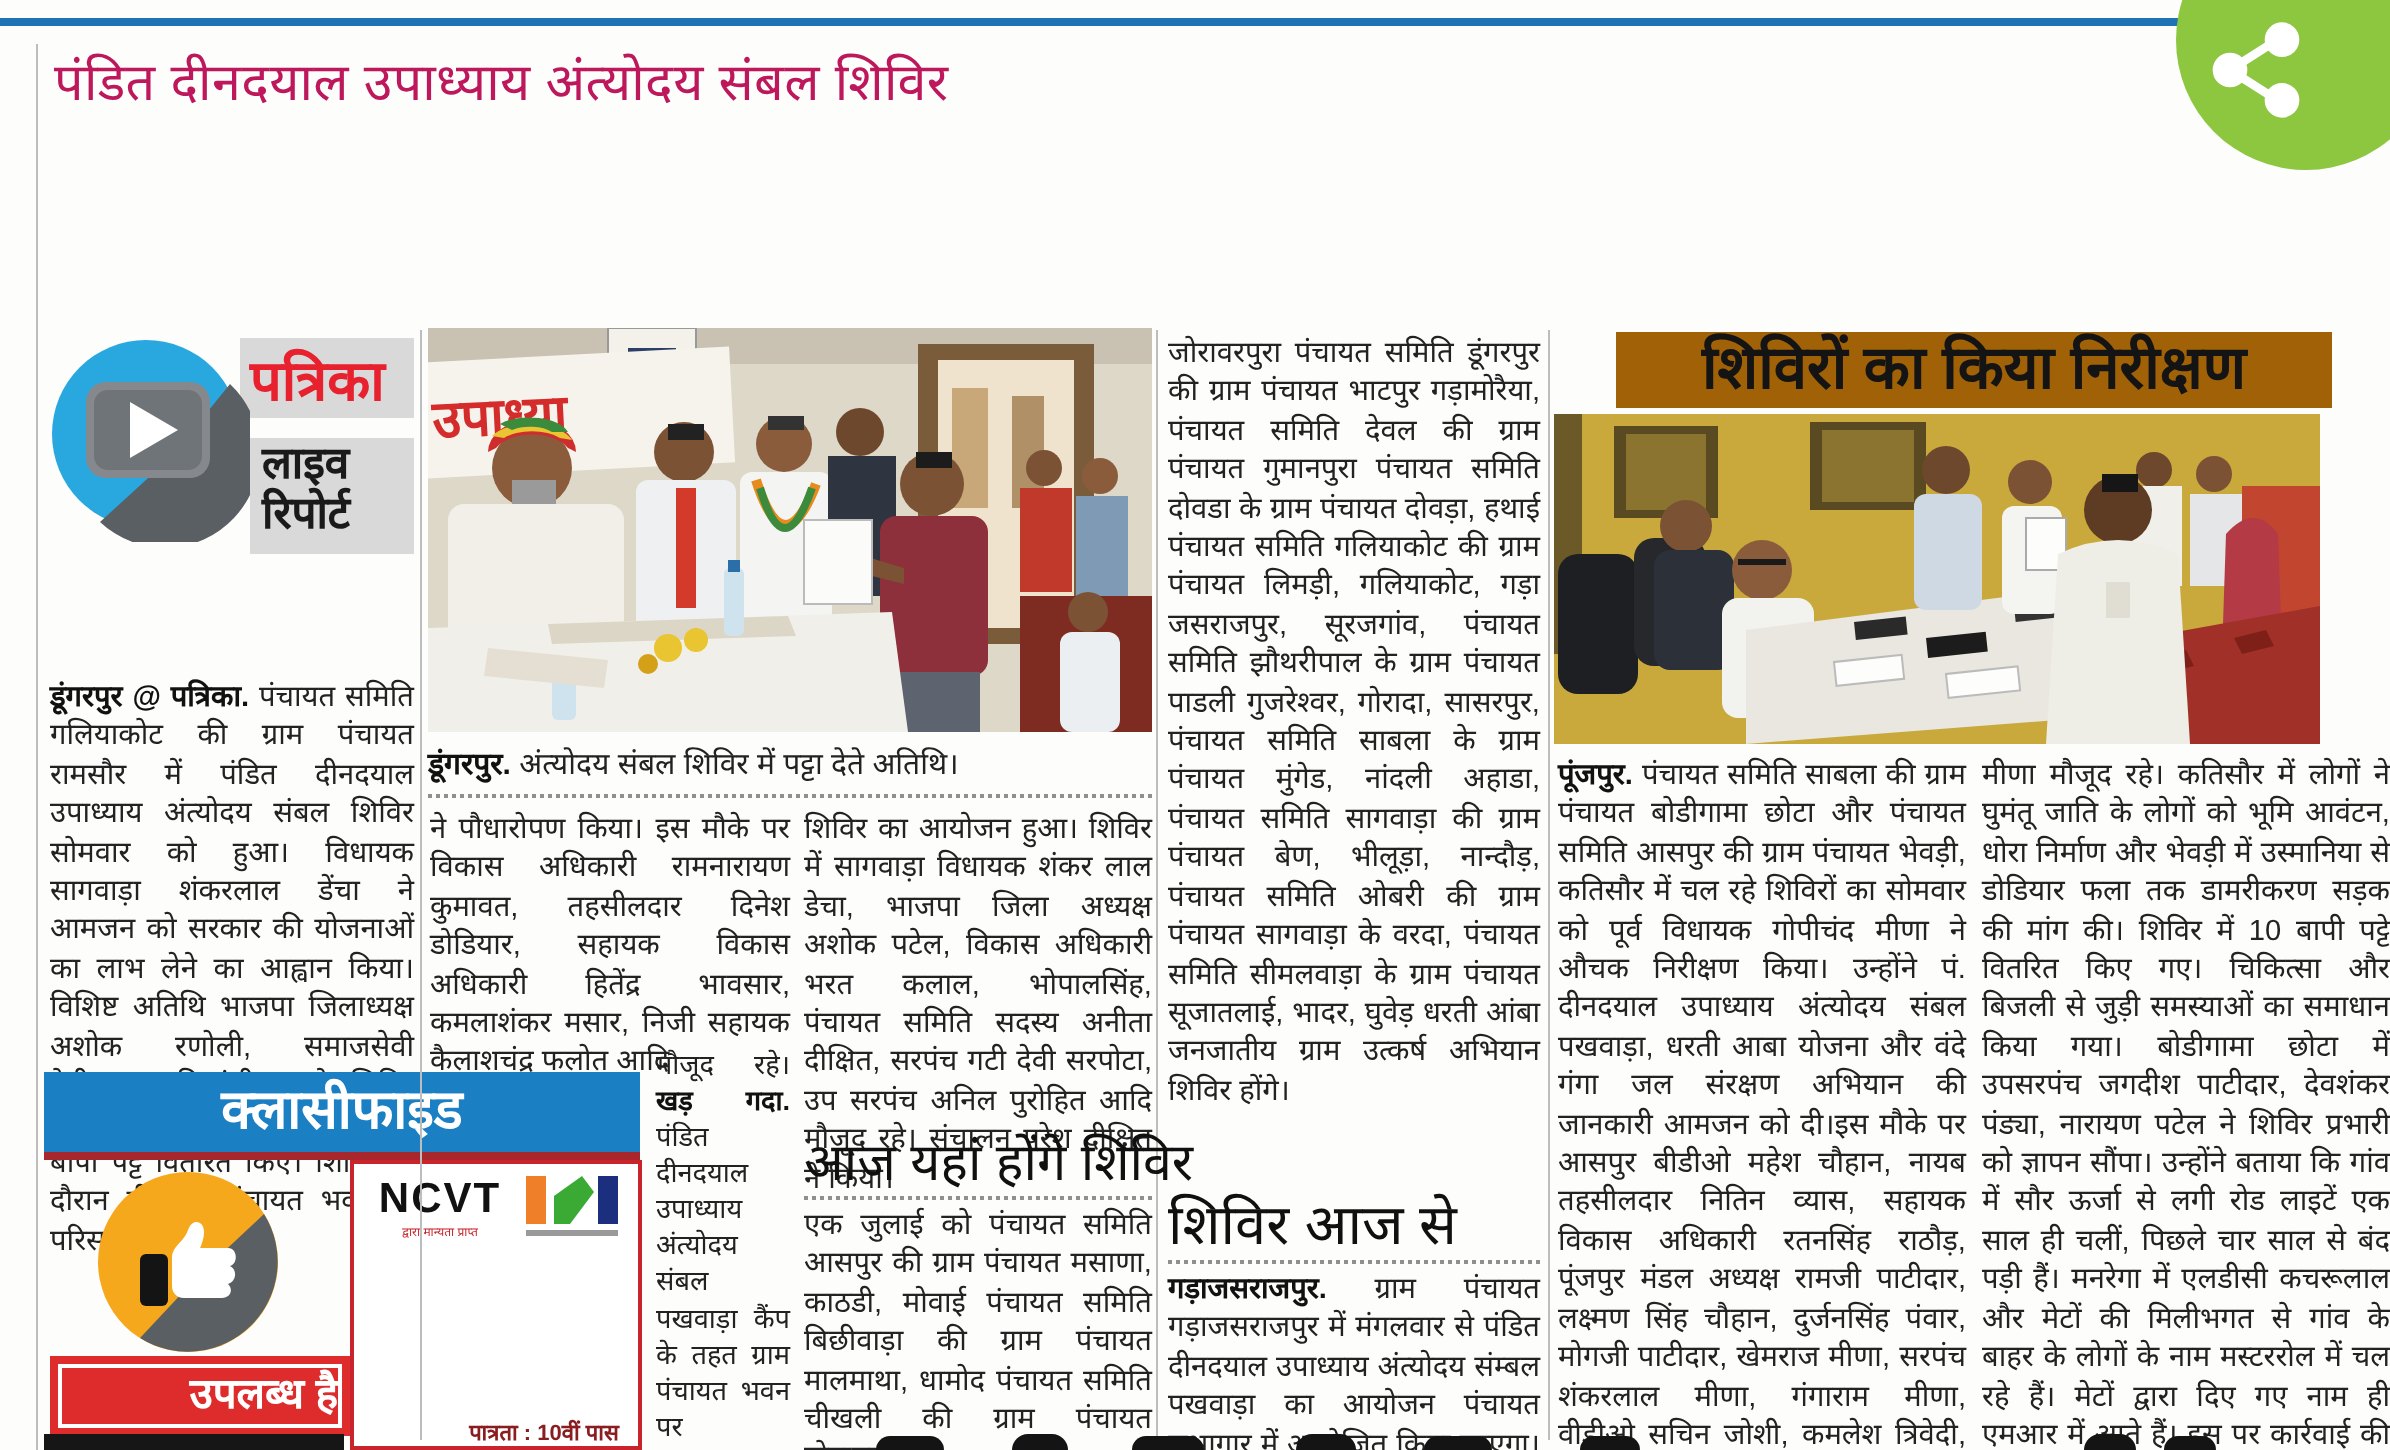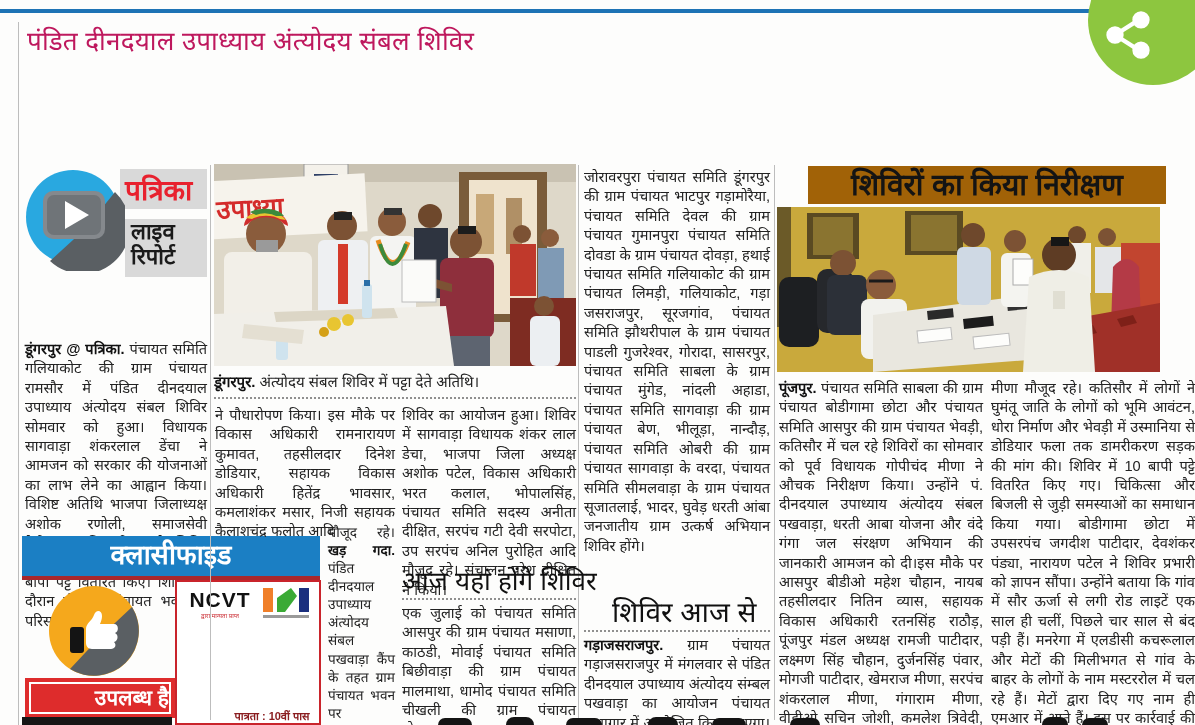--- a/index.html
+++ b/index.html
@@ -167,21 +167,21 @@
   <div class="abs bodytext" style="left:328px;top:524px;width:67px;height:200px;font-size:13.6px;">
     <span>मौजूद रहे। </span><span class="lead">खड़ गदा.</span><span> पंडित दीनदयाल उपाध्याय अंत्योदय संबल पखवाड़ा कैंप के तहत ग्राम पंचायत भवन पर</span>
   </div>
 
   <div class="abs bodytext" style="left:402px;top:406px;width:174px;height:152px;">शिविर का आयोजन हुआ। शिविर में सागवाड़ा विधायक शंकर लाल डेचा, भाजपा जिला अध्यक्ष अशोक पटेल, विकास अधिकारी भरत कलाल, भोपालसिंह, पंचायत समिति सदस्य अनीता दीक्षित, सरपंच गटी देवी सरपोटा, उप सरपंच अनिल पुरोहित आदि मौजूद रहे। संचालन परेश दीक्षित ने किया।</div>
   <div class="abs subhead" style="left:402px;top:562px;font-size:26px;">आज यहां होंगे शिविर</div>
   <div class="abs dotted" style="left:402px;top:598px;width:174px;"></div>
   <div class="abs bodytext" style="left:402px;top:604px;width:174px;height:120px;">एक जुलाई को पंचायत समिति आसपुर की ग्राम पंचायत मसाणा, काठडी, मोवाई पंचायत समिति बिछीवाड़ा की ग्राम पंचायत मालमाथा, धामोद पंचायत समिति चीखली की ग्राम पंचायत बोडामली,</div>
 
   <div class="abs bodytext" style="left:584px;top:168px;width:186px;height:420px;">जोरावरपुरा पंचायत समिति डूंगरपुर की ग्राम पंचायत भाटपुर गड़ामोरैया, पंचायत समिति देवल की ग्राम पंचायत गुमानपुरा पंचायत समिति दोवडा के ग्राम पंचायत दोवड़ा, हथाई पंचायत समिति गलियाकोट की ग्राम पंचायत लिमड़ी, गलियाकोट, गड़ा जसराजपुर, सूरजगांव, पंचायत समिति झौथरीपाल के ग्राम पंचायत पाडली गुजरेश्वर, गोरादा, सासरपुर, पंचायत समिति साबला के ग्राम पंचायत मुंगेड, नांदली अहाडा, पंचायत समिति सागवाड़ा की ग्राम पंचायत बेण, भीलूड़ा, नान्दौड़, पंचायत समिति ओबरी की ग्राम पंचायत सागवाड़ा के वरदा, पंचायत समिति सीमलवाड़ा के ग्राम पंचायत सूजातलाई, भादर, घुवेड़ धरती आंबा जनजातीय ग्राम उत्कर्ष अभियान शिविर होंगे।</div>
-  <div class="abs subhead" style="left:584px;top:592px;font-size:28px;margin-left:28px;">शिविर आज से</div>
+  <div class="abs subhead" style="left:584px;top:592px;font-size:28px;">शिविर आज से</div>
   <div class="abs dotted" style="left:584px;top:630px;width:186px;"></div>
   <div class="abs bodytext" style="left:584px;top:636px;width:186px;height:90px;">
     <span class="lead">गड़ाजसराजपुर.</span><span> ग्राम पंचायत गड़ाजसराजपुर में मंगलवार से पंडित दीनदयाल उपाध्याय अंत्योदय संम्बल पखवाड़ा का आयोजन पंचायत सभागार में आयोजित किया जाएगा। अभियान में योजनाओं का लाभ, लंबित कार्यों का निपटान और बुनियादी सुविधाओं का विस्तार किया जाएगा।</span>
   </div>
 
   <div class="abs" style="left:790px;top:166px;width:358px;height:38px;background:#a16207;margin-left:18px;">
     <div style="text-align:center;font-weight:bold;font-size:30px;line-height:38px;color:#141414;">शिविरों का किया निरीक्षण</div>
   </div>
 
   <div class="abs" style="left:777px;top:207px;width:383px;height:165px;overflow:hidden;">

